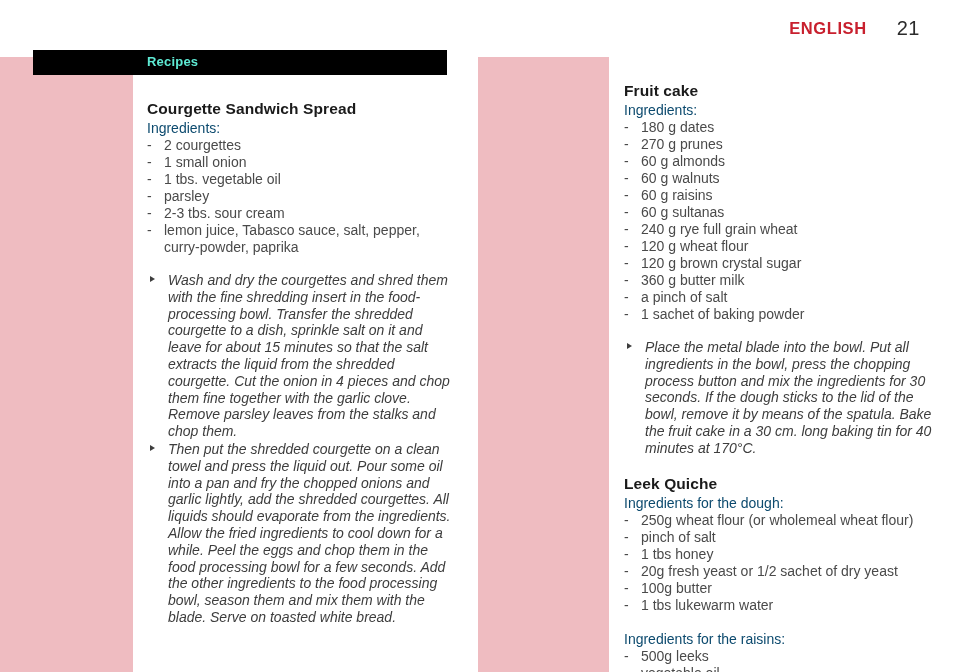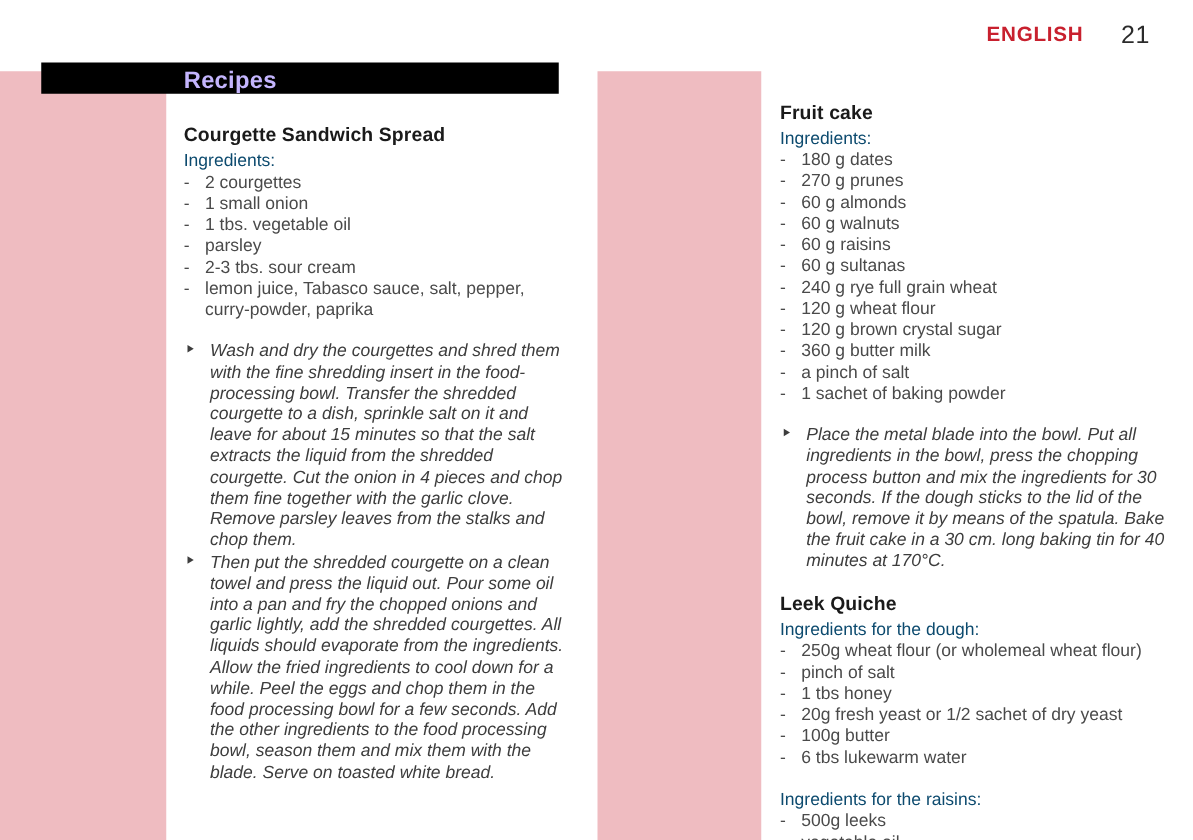--- a/index.html
+++ b/index.html
@@ -61,23 +61,23 @@
     left: 33px;
     top: 50px;
     width: 414px;
     height: 25px;
     background: #000000;
   }
   .section-bar-label {
     position: absolute;
     left: 114px;
     top: 4px;
-    color: #c4b5fd;
+    color: #5eead4;
     font-weight: bold;
-    font-size: 19px;
+    font-size: 13px;
     letter-spacing: 0.2px;
   }
 
   
   .col {
     position: absolute;
     top: 0;
   }
   .col-left {
     left: 147px;
@@ -227,21 +227,21 @@
 
   <div>
     <h2 class="recipe-title spaced">Leek Quiche</h2>
     <p class="ing-heading">Ingredients for the dough:</p>
     <ul class="ing-list">
       <li>250g wheat flour (or wholemeal wheat flour)</li>
       <li>pinch of salt</li>
       <li>1 tbs honey</li>
       <li>20g fresh yeast or 1/2 sachet of dry yeast</li>
       <li>100g butter</li>
-      <li>6 tbs lukewarm water</li>
+      <li>1 tbs lukewarm water</li>
     </ul>
 
     <div class="gap-block"></div>
 
     <p class="ing-heading">Ingredients for the raisins:</p>
     <ul class="ing-list">
       <li>500g leeks</li>
       <li>vegetable oil</li>
     </ul>
   </div>

